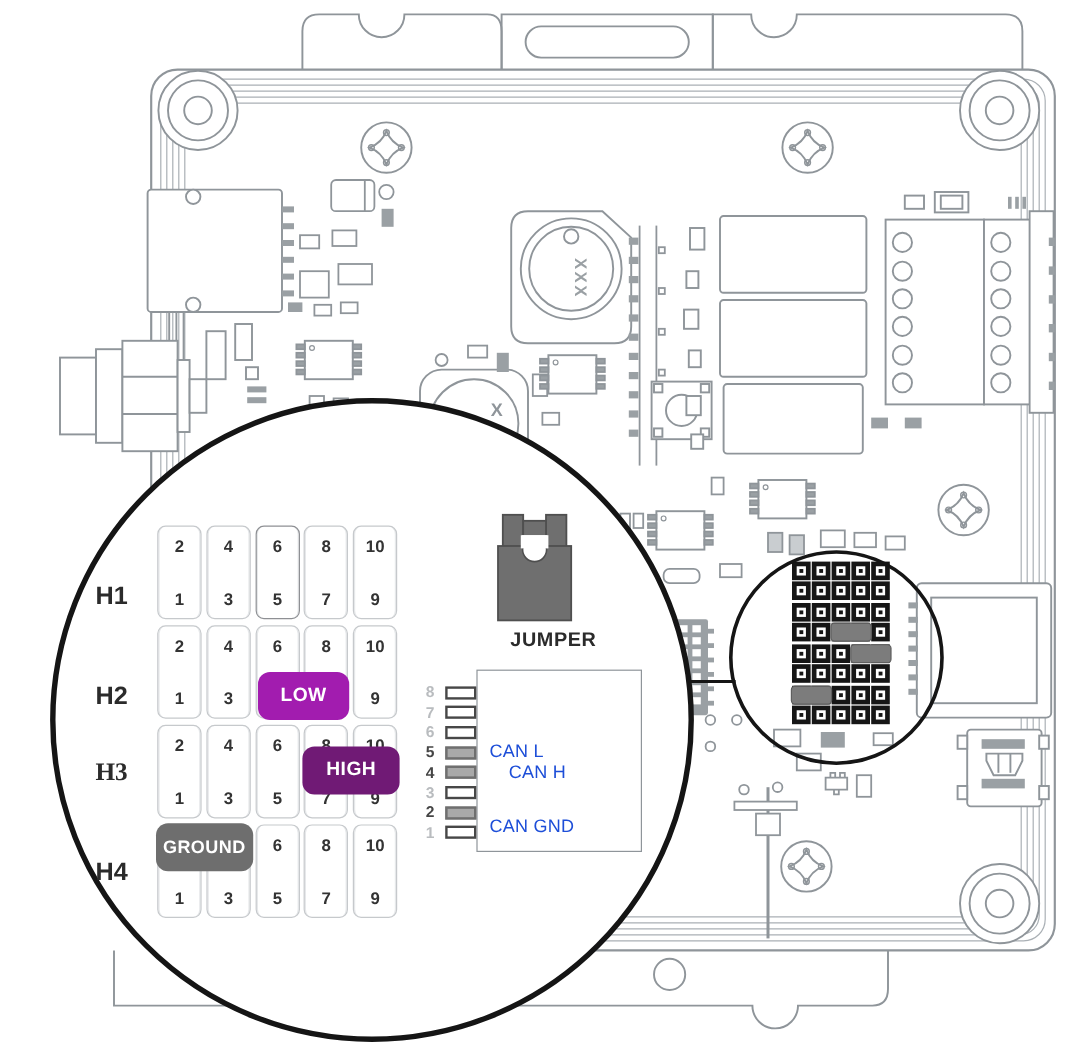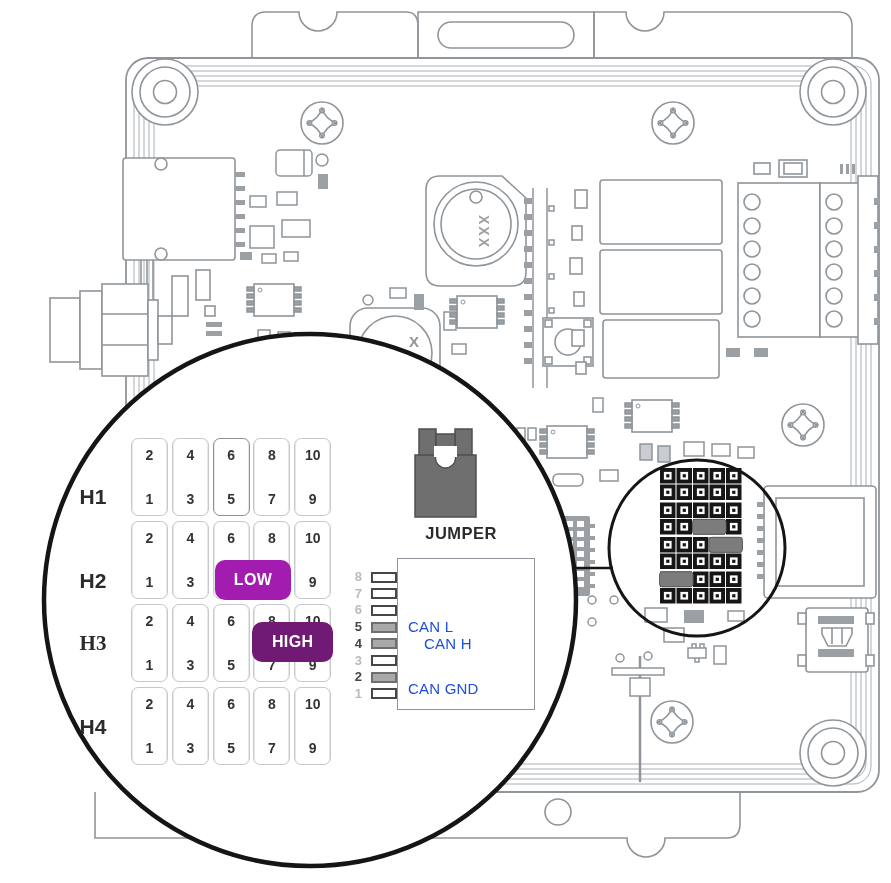--- a/index.html
+++ b/index.html
@@ -534,20 +534,21 @@
         <span>5</span>
       </div>
       <div class="cell" style="left: 253.4px; top: 687px;">
         <span>8</span>
         <span>7</span>
       </div>
       <div class="cell" style="left: 294.2px; top: 687px;">
         <span>10</span>
         <span>9</span>
       </div>
+      <div class="gbadge small-text" style="left: 130px; top: 686px; width: 80.6px; background: rgb(110, 110, 110); color: rgb(255, 255, 255);">GROUND</div>
       <div class="cpin" style="left: 371px; top: 571.5px;"></div>
       <div class="cnum" style="left: 332px; top: 569px;">8</div>
       <div class="cpin" style="left: 371px; top: 588.2px;"></div>
       <div class="cnum" style="left: 332px; top: 585.7px;">7</div>
       <div class="cpin" style="left: 371px; top: 604.9px;"></div>
       <div class="cnum" style="left: 332px; top: 602.4px;">6</div>
       <div class="cpin act" style="left: 371px; top: 621.6px;"></div>
       <div class="cnum act" style="left: 332px; top: 619.1px;">5</div>
       <div class="clabel" style="left: 408px; top: 618.1px;">CAN L</div>
       <div class="cpin act" style="left: 371px; top: 638.3px;"></div>

